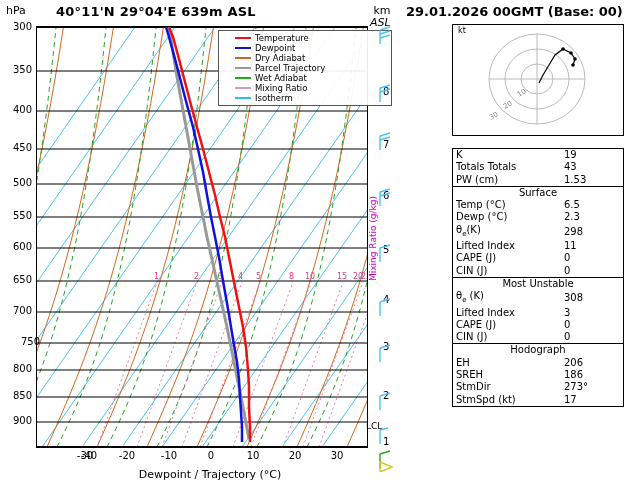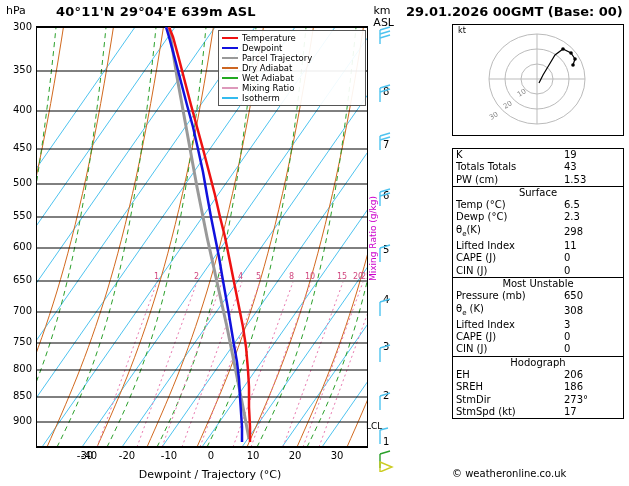--- a/index.html
+++ b/index.html
@@ -3,31 +3,31 @@
 <meta charset="utf-8">
 <style>
   html,body{margin:0;padding:0;}
   body{width:629px;height:486px;background:#ffffff;font-family:"DejaVu Sans",sans-serif;overflow:hidden;}
   .root{position:relative;width:629px;height:486px;}
   .abs{position:absolute;}
   
   #hpa-label{left:6px;top:4px;font-size:11px;color:#000;}
   #station-title{left:56px;top:4px;font-size:13px;font-weight:bold;color:#000;letter-spacing:0.2px;}
   #km-label{left:370px;top:4px;font-size:11px;color:#000;text-align:center;width:24px;}
-  #asl-label{left:370px;top:16px;font-size:11px;color:#000;text-align:right;width:24px;}
+  #asl-label{left:370px;top:16px;font-size:11px;color:#000;text-align:left;width:24px;font-style:italic;}
   #run-title{left:406px;top:4px;font-size:13px;font-weight:bold;color:#000;}
   
   #plot{left:36px;top:26px;width:330px;height:420px;border:1px solid #000;background:#fff;overflow:hidden;}
   #plot svg{display:block;}
   
   .ylab{font-size:10px;color:#000;text-align:right;width:32px;}
   .xlab{font-size:10px;color:#000;text-align:center;width:30px;}
   #xaxis-title{left:100px;top:468px;width:220px;text-align:center;font-size:11px;color:#000;}
   
-  #legend{left:218px;top:30px;width:140px;background:rgba(255,255,255,0.92);border:1px solid #555;padding:2px 3px;font-size:8.5px;line-height:10px;}
+  #legend{left:218px;top:30px;width:140px;background:rgba(255,255,255,0.92);border:1px solid #555;padding:2px 16px;font-size:8.5px;line-height:10px;}
   #legend .row{display:flex;align-items:center;height:10px;}
   #legend .sw{width:16px;height:0;border-top-width:2px;border-top-style:solid;margin-right:4px;flex:none;}
   
   .kmlab{font-size:10px;color:#000;}
   #mixlabel{left:368px;top:196px;width:12px;font-size:9px;color:#cc00cc;}
   .mixlabel-inner{writing-mode:vertical-rl;transform:rotate(180deg);white-space:nowrap;}
   
   #hodo{left:452px;top:24px;width:170px;height:110px;border:1px solid #000;background:#fff;}
   #hodo-kt{left:458px;top:26px;font-size:8px;color:#000;}
   
@@ -155,26 +155,26 @@
   <div class="abs" id="legend">
     <div class="row">
       <span class="sw" style="border-top-color:#ee1111"></span>
       <span>Temperature</span>
     </div>
     <div class="row">
       <span class="sw" style="border-top-color:#1111dd"></span>
       <span>Dewpoint</span>
     </div>
     <div class="row">
+      <span class="sw" style="border-top-color:#cc6622"></span>
+      <span>Dry Adiabat</span>
+    </div>
+    <div class="row">
       <span class="sw" style="border-top-color:#999999"></span>
       <span>Parcel Trajectory</span>
-    </div>
-    <div class="row">
-      <span class="sw" style="border-top-color:#cc6622"></span>
-      <span>Dry Adiabat</span>
     </div>
     <div class="row">
       <span class="sw" style="border-top-color:#22aa22"></span>
       <span>Wet Adiabat</span>
     </div>
     <div class="row">
       <span class="sw" style="border-top-color:#dd99bb"></span>
       <span>Mixing Ratio</span>
     </div>
     <div class="row">
@@ -185,21 +185,21 @@
 
   <div class="abs ylab" style="left:0px;top:21px;">300</div>
   <div class="abs ylab" style="left:0px;top:64px;">350</div>
   <div class="abs ylab" style="left:0px;top:104px;">400</div>
   <div class="abs ylab" style="left:0px;top:142px;">450</div>
   <div class="abs ylab" style="left:0px;top:177px;">500</div>
   <div class="abs ylab" style="left:0px;top:210px;">550</div>
   <div class="abs ylab" style="left:0px;top:241px;">600</div>
   <div class="abs ylab" style="left:0px;top:274px;">650</div>
   <div class="abs ylab" style="left:0px;top:305px;">700</div>
-  <div class="abs ylab" style="left:0px;top:336px;">750</div>
+  <div class="abs ylab" style="left:8px;top:336px;">750</div>
   <div class="abs ylab" style="left:0px;top:363px;">800</div>
   <div class="abs ylab" style="left:0px;top:390px;">850</div>
   <div class="abs ylab" style="left:0px;top:415px;">900</div>
 
   <div class="abs xlab" style="left:28px;top:450px;margin-left:46px;">-40</div>
   <div class="abs xlab" style="left:70px;top:450px;">-30</div>
   <div class="abs xlab" style="left:112px;top:450px;">-20</div>
   <div class="abs xlab" style="left:154px;top:450px;">-10</div>
   <div class="abs xlab" style="left:196px;top:450px;">0</div>
   <div class="abs xlab" style="left:238px;top:450px;">10</div>
@@ -340,24 +340,20 @@
         </tr>
         <tr>
           <td>CIN (J)</td>
           <td class="v">0</td>
         </tr>
 
         <tr>
           <td class="sect" colspan="2">Most Unstable</td>
         </tr>
         <tr>
-          <td>Pressure (mb)</td>
-          <td class="v">650</td>
-        </tr>
-        <tr>
           <td>θ<sub>e</sub> (K)</td>
           <td class="v">308</td>
         </tr>
         <tr>
           <td>Lifted Index</td>
           <td class="v">3</td>
         </tr>
         <tr>
           <td>CAPE (J)</td>
           <td class="v">0</td>
@@ -383,15 +379,14 @@
           <td class="v">273°</td>
         </tr>
         <tr>
           <td>StmSpd (kt)</td>
           <td class="v">17</td>
         </tr>
       </tbody>
     </table>
   </div>
 
-  <div class="abs" id="copyright">© weatheronline.co.uk</div>
 
 </div>
 
 </body></html>

